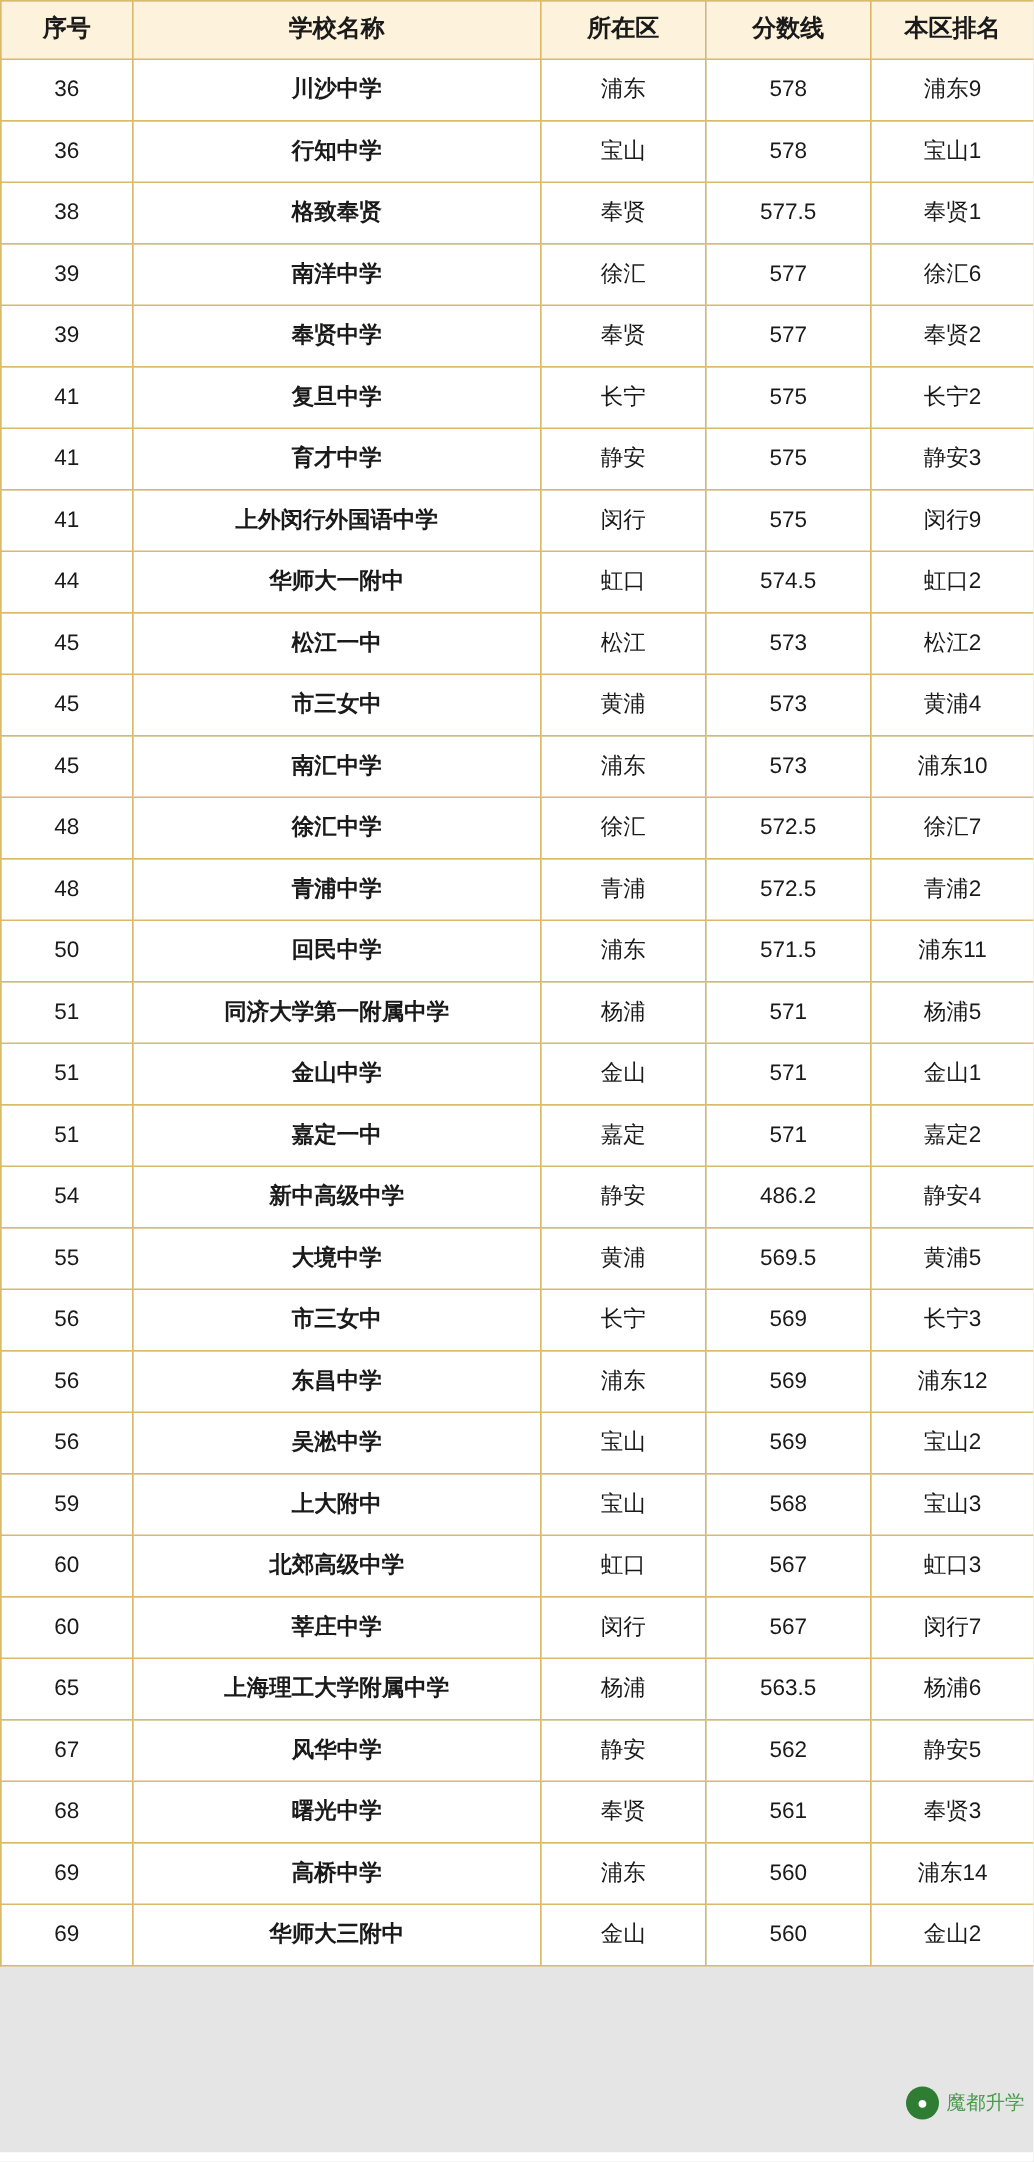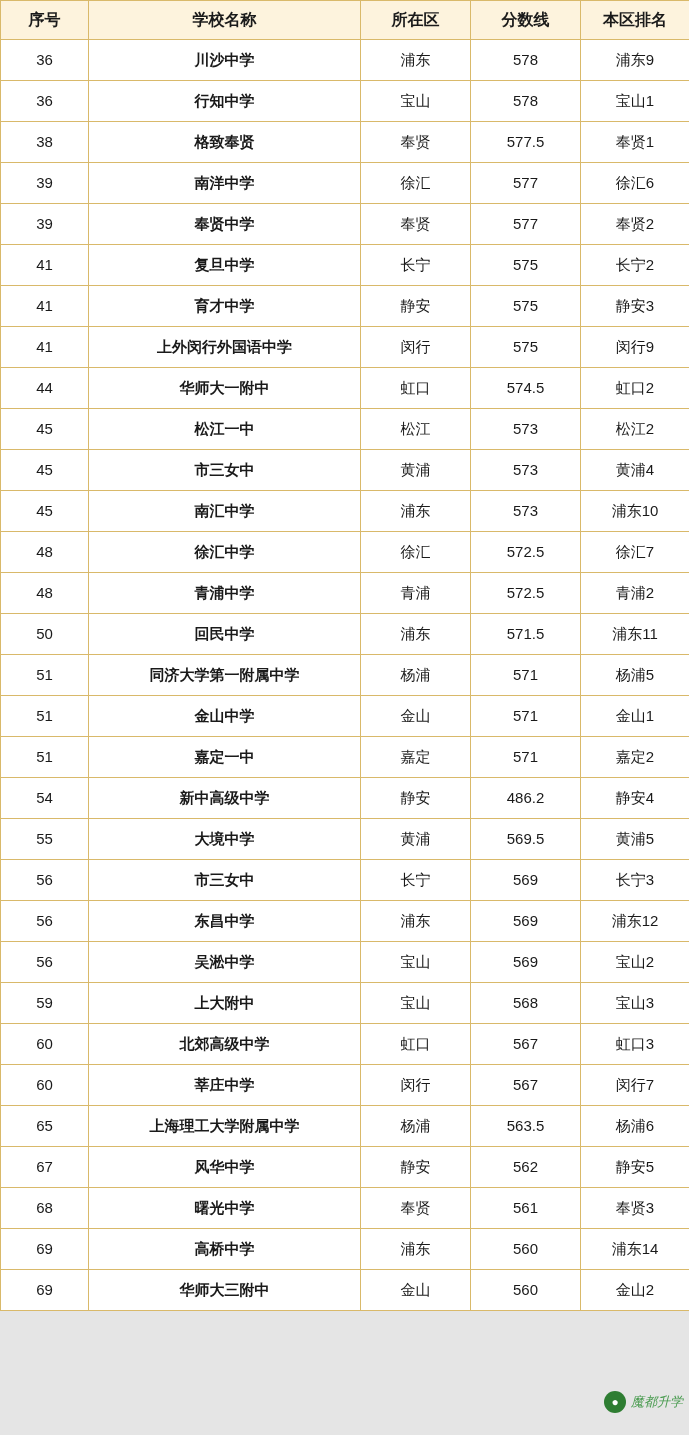--- a/index.html
+++ b/index.html
@@ -84,21 +84,20 @@
     justify-content: center;
     color: #ffffff;
     font-size: 12px;
     line-height: 1;
   }
   .wm-text {
     color: #2f8f36;
     font-size: 13px;
     opacity: 0.85;
     font-family: "Liberation Sans", sans-serif;
-    font-style: italic;
   }
 </style>
 </head>
 <body>
 
 <div id="sheet">
 
   <table class="score-table">
     <colgroup>
       <col class="c-rank">

